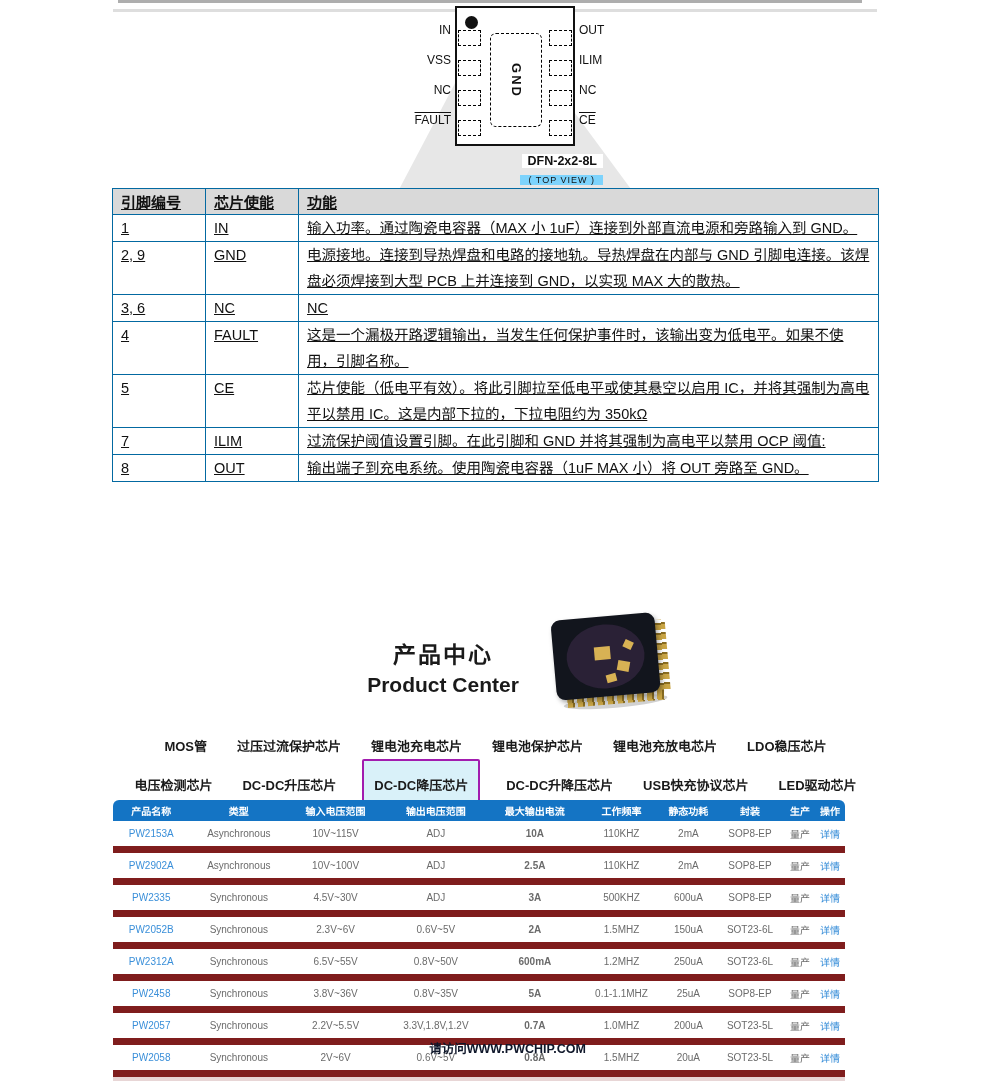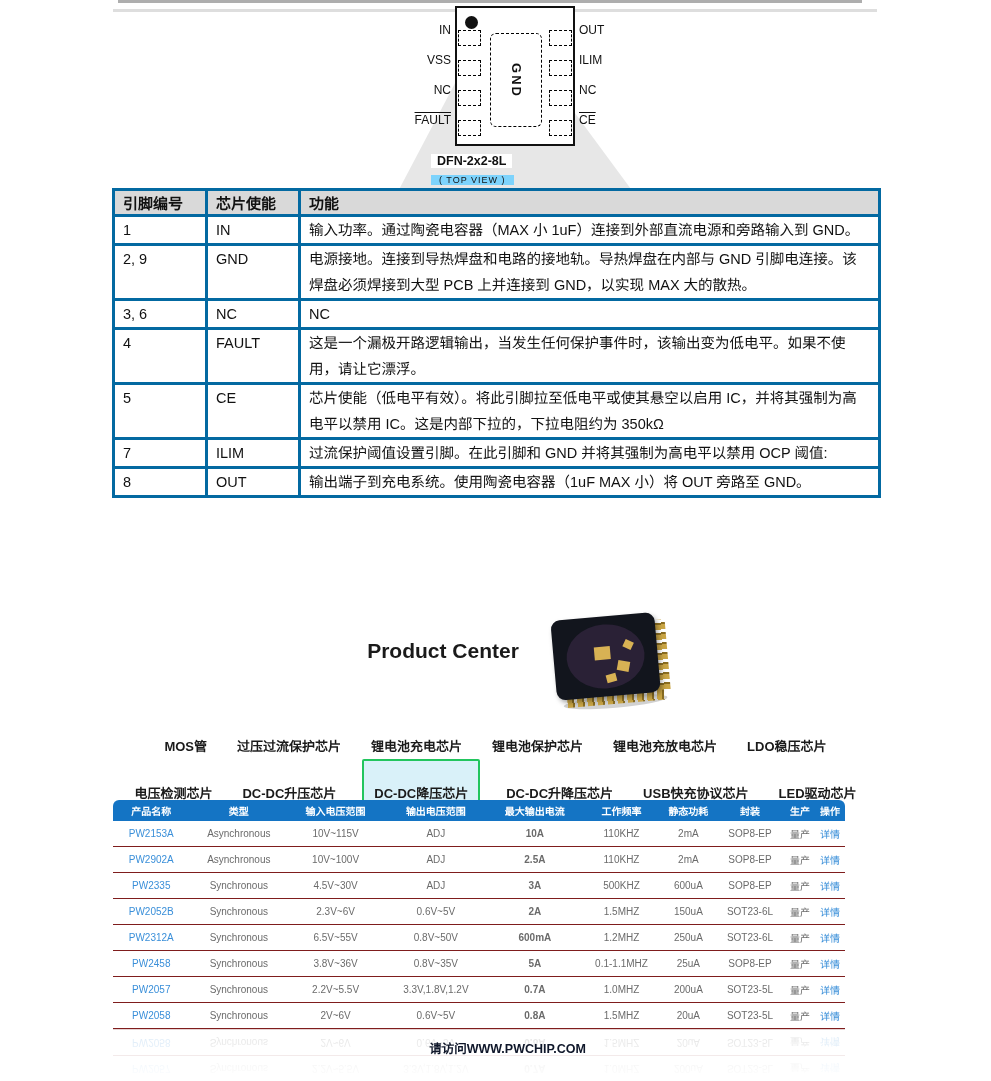--- a/index.html
+++ b/index.html
@@ -18,27 +18,27 @@
   .dot{position:absolute;left:8px;top:8px;width:13px;height:13px;border-radius:50%;background:#111;}
   .pad{position:absolute;width:23px;height:16px;border:1.5px dashed #000;box-sizing:border-box;background:#fff;}
   .padl{left:1px;} .padr{right:1px;}
   .gnd{position:absolute;left:33px;top:25px;width:52px;height:94px;border:1.5px dashed #000;border-radius:6px;
        box-sizing:border-box;background:#fff;display:flex;align-items:center;justify-content:center;}
   .gndtext{transform:rotate(90deg);font-weight:bold;font-size:13px;letter-spacing:2px;color:#111;}
   .plbl{position:absolute;font-size:12px;color:#111;line-height:14px;}
   .plbl-l{left:0;width:56px;text-align:right;}
   .plbl-r{left:184px;width:56px;text-align:left;}
   .ov{text-decoration:overline;}
-  .caps{position:absolute;left:36px;top:151px;width:180px;text-align:left;text-decoration:underline;}
+  .caps{position:absolute;left:28px;top:151px;width:180px;text-align:right;text-decoration:underline;}
   .cap1{display:inline-block;background:#fff;padding:0 6px;font-weight:bold;font-size:12.5px;color:#111;}
   .cap2{display:inline-block;background:#7dd3fc;padding:0 8px;font-size:9px;letter-spacing:1px;color:#111;margin-top:2px;}
 
   
   .pintable{position:absolute;left:112px;top:188px;width:766px;border-collapse:collapse;table-layout:fixed;}
-  .pintable th,.pintable td{border:3px solid #0369a1;box-sizing:border-box;}
+  .pintable th,.pintable td{border:1px solid #0369a1;box-sizing:border-box;text-decoration:underline;}
   .pintable th{background:#d9d9d9;font-size:15px;font-weight:bold;text-align:left;padding:0 8px;height:26px;color:#111;}
   .pintable td{font-size:14.5px;line-height:26px;padding:0 8px;vertical-align:top;color:#111;}
 
   
   .pc-head{position:absolute;left:323px;top:636px;width:240px;text-align:center;color:#1a1a1a;}
   .pc-cn{font-size:23px;font-weight:bold;letter-spacing:2px;}
   .pc-en{font-size:21px;font-weight:bold;margin-top:3px;}
 
   
   .chip{position:absolute;left:552px;top:614px;width:118px;height:94px;transform:rotate(-5deg);}
@@ -53,27 +53,27 @@
   .chip .sq{position:absolute;background:#d8b254;}
   .sq1{left:28px;top:22px;width:16px;height:13px;}
   .sq2{left:50px;top:38px;width:12px;height:10px;transform:rotate(15deg);}
   .sq3{left:38px;top:50px;width:10px;height:8px;transform:rotate(-10deg);}
   .sq4{left:58px;top:18px;width:9px;height:8px;transform:rotate(30deg);}
 
   
   .cats{position:absolute;left:0;width:991px;text-align:center;color:#1a1a1a;}
   #catRow1{top:729px;} #catRow2{top:759px;}
   .cat{display:inline-block;margin:0 11px;padding:5px 2px;font-size:13px;font-weight:bold;border:2px solid rgba(0,0,0,0);cursor:pointer;}
-  .cat.active{background:#d9f1f9;border:2px solid #22c55e;padding:22px 10px;border-radius:2px;}
+  .cat.active{background:#d9f1f9;border:2px solid #a21caf;padding:14px 10px;border-radius:2px;}
 
   
   .ptable{position:absolute;left:113px;top:800px;width:732px;}
   .phead{display:flex;background:#1474c4;border-radius:6px 6px 0 0;height:21px;align-items:center;}
   .phead .pcell{color:#fff;font-weight:bold;font-size:10px;}
-  .prow{display:flex;height:25px;align-items:center;border-bottom:1px solid #7f1d1d;background:#fff;}
+  .prow{display:flex;height:25px;align-items:center;border-bottom:7px solid #7f1d1d;background:#fff;}
   .pcell{text-align:center;font-size:10px;color:#6b6b6b;overflow:hidden;white-space:nowrap;}
   .c0{flex:87;} .c1{flex:112;} .c2{flex:108;} .c3{flex:120;} .c4{flex:105;font-weight:bold;}
   .c5{flex:92;} .c6{flex:60;} .c7{flex:80;} .c8{flex:34;} .c9{flex:34;}
   .bluelink{color:#3a8fd9;cursor:pointer;}
   .refl-wrap{position:relative;height:58px;overflow:hidden;}
   .reflection{transform:scaleY(-1);opacity:.35;}
   .refl-fade{position:absolute;left:0;top:0;width:100%;height:100%;
       background:linear-gradient(to bottom,rgba(255,255,255,.45),rgba(255,255,255,.95) 80%,#fff 100%);}
 
   .visit{position:absolute;left:12px;top:1038px;width:991px;text-align:center;font-size:12.5px;font-weight:bold;color:#0f172a;cursor:pointer;}
@@ -143,41 +143,42 @@
           <td>电源接地。连接到导热焊盘和电路的接地轨。导热焊盘在内部与 GND 引脚电连接。该焊盘必须焊接到大型 PCB 上并连接到 GND，以实现 MAX 大的散热。</td>
         </tr>
         <tr>
           <td>3, 6</td>
           <td>NC</td>
           <td>NC</td>
         </tr>
         <tr>
           <td>4</td>
           <td>FAULT</td>
-          <td>这是一个漏极开路逻辑输出，当发生任何保护事件时，该输出变为低电平。如果不使用，请让它漂浮。</td>
+          <td>这是一个漏极开路逻辑输出，当发生任何保护事件时，该输出变为低电平。如果不使用，引脚名称。</td>
         </tr>
         <tr>
           <td>5</td>
           <td>CE</td>
           <td>芯片使能（低电平有效）。将此引脚拉至低电平或使其悬空以启用 IC，并将其强制为高电平以禁用 IC。这是内部下拉的，下拉电阻约为 350kΩ</td>
         </tr>
         <tr>
           <td>7</td>
           <td>ILIM</td>
           <td>过流保护阈值设置引脚。在此引脚和 GND 并将其强制为高电平以禁用 OCP 阈值:</td>
         </tr>
         <tr>
           <td>8</td>
           <td>OUT</td>
           <td>输出端子到充电系统。使用陶瓷电容器（1uF MAX 小）将 OUT 旁路至 GND。</td>
         </tr>
       </tbody>
   </table>
 
   <div class="pc-head">
+    <div class="pc-cn">产品中心</div>
     <div class="pc-en">Product Center</div>
   </div>
 
   <div class="chip">
     <div class="shadow"></div>
     <div class="pins-b"></div>
     <div class="pins-r"></div>
     <div class="bodyp">
       <div class="die">
         <span class="sq sq1"></span>

